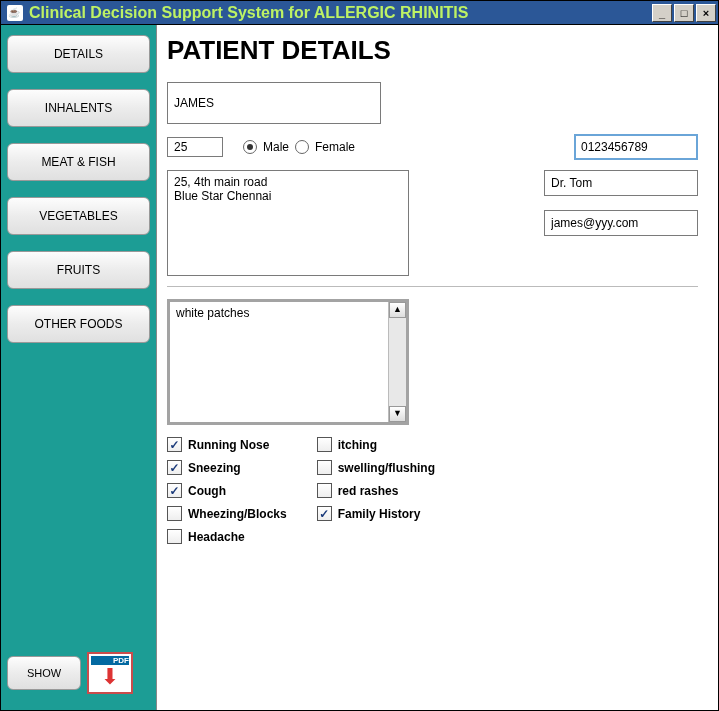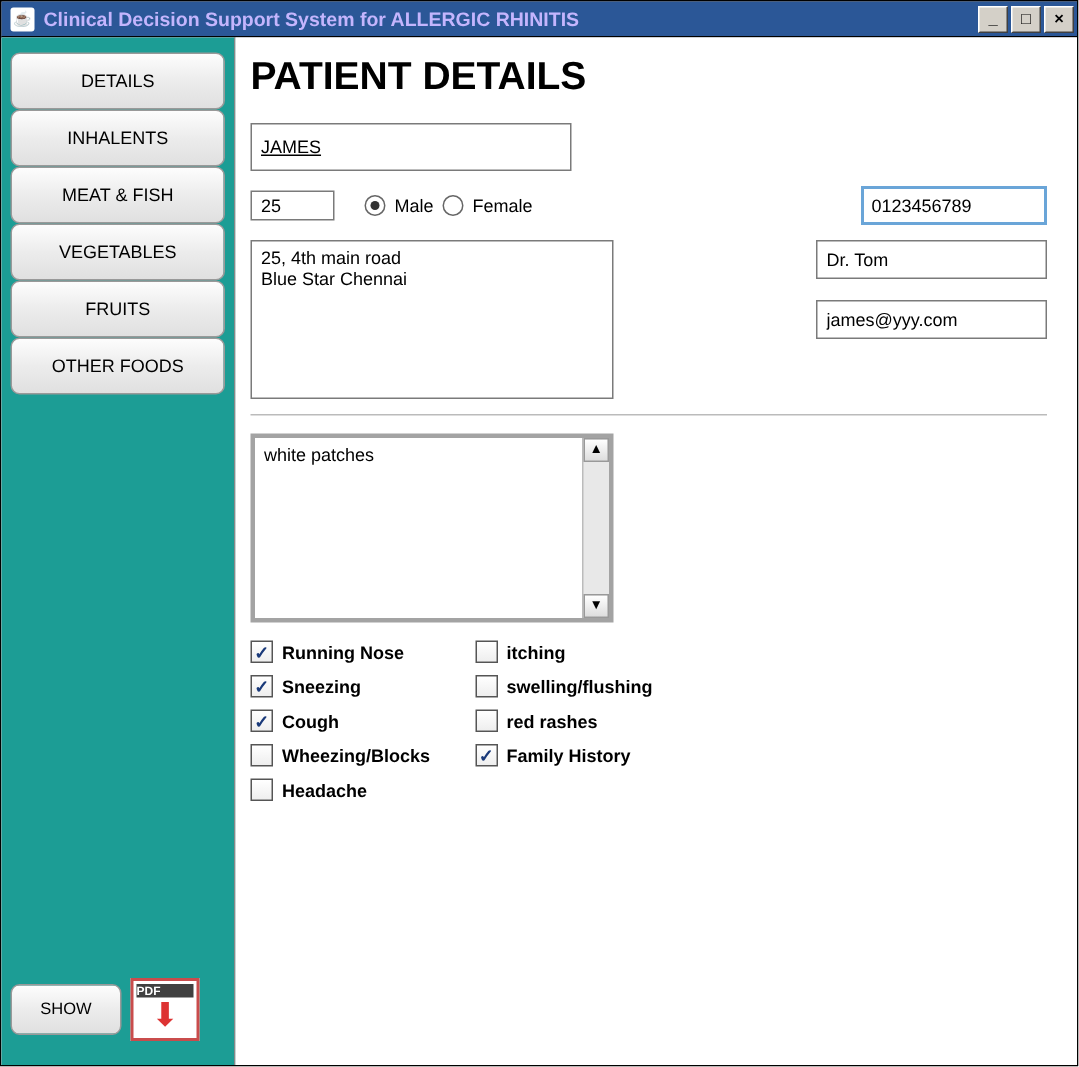--- a/index.html
+++ b/index.html
@@ -30,23 +30,23 @@
 }
 .java-icon {
   width: 16px; height: 16px;
   margin: 0 4px;
   background: #fff;
   border-radius: 2px;
   display:flex; align-items:center; justify-content:center;
   font-size:10px; color:#d35400; font-weight:bold;
 }
 .title-text {
-  color: #c4b5fd;
+  color: #bef264;
   font-weight: bold;
-  font-size: 13px;
+  font-size: 16px;
   flex: 1;
   padding-left: 2px;
 }
 .win-btns { display: flex; gap: 2px; }
 .win-btn {
   width: 20px; height: 18px;
   background: #d4d0c8;
   border-top: 1px solid #fff;
   border-left: 1px solid #fff;
   border-right: 1px solid #404040;
@@ -63,21 +63,21 @@
 .sidebar {
   width: 156px;
   background: #1b8f8a;
   background: #008b8b;
   background: #1c9d95;
   padding: 10px 6px;
   display: flex;
   flex-direction: column;
   border-right: 1px solid #888;
 }
-.side-top { display:flex; flex-direction:column; gap:0; }
+.side-top { display:flex; flex-direction:column; gap:16px; }
 .nav-btn {
   height: 38px;
   background: linear-gradient(to bottom, #fdfdfd 0%, #ececec 50%, #e0e0e0 100%);
   border: 1px solid #999;
   border-radius: 6px;
   font-size: 12px;
   font-weight: normal;
   cursor: pointer;
   font-family: Arial, sans-serif;
 }
@@ -100,21 +100,21 @@
   width: 46px; height: 42px;
   border: 2px solid #c94c4c;
   background: #fff;
   display:flex; flex-direction:column;
   align-items:center; justify-content:center;
   cursor:pointer;
   position: relative;
 }
 .pdf-label{
   position:absolute; top:2px; left:2px; right:2px;
-  background:#404040; color:#fff; font-size:8px; text-align:left;
+  background:#0369a1; color:#fff; font-size:8px; text-align:right;
   font-weight:bold;
 }
 .pdf-arrow { color:#d33; font-size:22px; margin-top:8px; }
 .main {
   flex: 1;
   background: #fff;
   padding: 10px 20px 10px 10px;
   position: relative;
 }
 .page-title {
@@ -126,21 +126,21 @@
 .row { display: flex; align-items: flex-start; gap: 20px; margin-bottom: 10px; }
 .txt {
   border: 1px solid #7a7a7a;
   background: #fff;
   padding: 4px 6px;
   font-size: 12px;
   font-family: Arial, sans-serif;
 }
 .txt.focus { border: 2px solid #6aa5d8; padding:3px 5px; }
 input.txt, textarea.txt { outline:none; }
-.name-field { width: 214px; height:32px;text-decoration:underline; }
+.name-field { width: 214px; height:42px; }
 .age-field { width: 56px; height:20px; }
 .phone-field { width: 124px; height:26px; }
 .email-field { width: 154px; height:26px; }
 .doctor-field { width: 154px; height:26px; }
 .addr-field { width: 242px; height: 106px; resize:none; }
 .notes-wrap { width: 242px; height: 126px; border:3px solid #a3a3a3; display:flex; }
 .notes-field { flex:1; border:none; padding:4px 6px; font-size:12px; font-family:Arial; resize:none; outline:none; }
 .notes-scroll { width:18px; background:#e8e8e8; border-left:1px solid #bbb; display:flex; flex-direction:column; }
 .sb-btn { height:16px; background:linear-gradient(#fff,#ddd); border:1px solid #999; font-size:9px; text-align:center; line-height:12px; }
 .sb-track{flex:1;}

